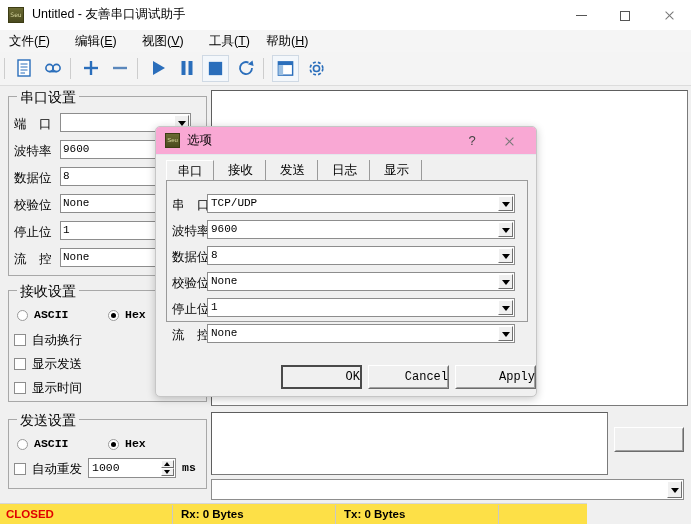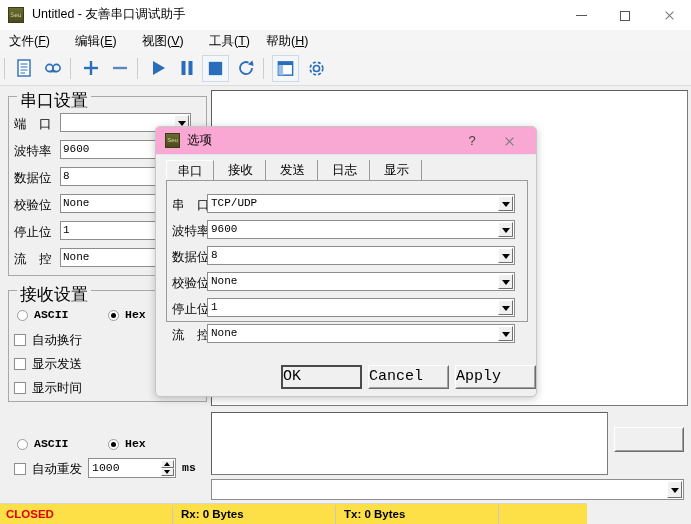--- a/index.html
+++ b/index.html
@@ -37,21 +37,21 @@
   
   .toolbar{position:absolute;left:0;top:52px;width:691px;height:33px;background:#f4f4f4;
     border-bottom:1px solid #dcdcdc;}
   .tsep{position:absolute;top:6px;width:1px;height:21px;background:#cdcdcd;}
   .tbtn{position:absolute;top:3px;width:27px;height:27px;}
   .tbtn.act{background:#f3f7fb;border:1px solid #cfd9e4;box-sizing:border-box;}
   .tbtn svg{display:block;margin:3px auto 0;}
 
   
   .group{position:absolute;border:1px solid #a8a8a8;background:transparent;}
-  .group > .gtitle{position:absolute;top:-8px;left:8px;background:#f0f0f0;padding:0 3px;font-size:17px;}
+  .group > .gtitle{position:absolute;top:-8px;left:8px;background:#f0f0f0;padding:0 3px;font-size:14px;}
   .lbl{position:absolute;font-size:12.5px;white-space:nowrap;}
 
   .tin{position:absolute;background:#fff;border:1px solid #8d8d8d;box-sizing:border-box;
     font-family:"Liberation Mono","DejaVu Sans Mono",monospace;font-size:11px;
     line-height:17px;padding:0 2px;color:#000;overflow:hidden;white-space:nowrap;}
   .combo{position:absolute;background:#fff;border:1px solid #8d8d8d;box-sizing:border-box;}
   .combo .cv{position:absolute;left:3px;top:0;right:18px;line-height:17px;
     font-family:"Liberation Mono","DejaVu Sans Mono",monospace;font-size:11px;overflow:hidden;white-space:nowrap;}
   .combo .arr{position:absolute;right:1px;top:1px;width:15px;bottom:1px;background:#f0f0f0;
     border:1px solid #fff;border-right-color:#707070;border-bottom-color:#707070;box-sizing:border-box;}
@@ -118,22 +118,22 @@
   .tab{position:absolute;top:0;height:21px;line-height:20px;font-size:12.5px;
     text-align:center;box-sizing:border-box;white-space:nowrap;}
   .tab.sel{background:#f0f0f0;border:1px solid #9a9a9a;border-bottom:1px solid #f0f0f0;
     border-top-color:#fff;border-left-color:#fff;}
   .tab.un{border-right:1px solid #9a9a9a;}
 
   .tabpane{position:absolute;left:10px;top:53px;width:362px;height:142px;
     border:1px solid #9a9a9a;border-top-color:#9a9a9a;box-sizing:border-box;background:#f0f0f0;}
   .dbtn{position:absolute;height:24px;background:#f0f0f0;border:1px solid #fff;
     border-right-color:#6d6d6d;border-bottom-color:#6d6d6d;box-sizing:border-box;
-    line-height:22px;text-align:left;
-    font-family:"Liberation Mono","DejaVu Sans Mono",monospace;font-size:15px;}
+    line-height:22px;text-align:right;
+    font-family:"Liberation Mono","DejaVu Sans Mono",monospace;font-size:12px;}
   .dbtn .inner2{position:absolute;left:0;top:0;right:0;bottom:0;
     border:1px solid #f0f0f0;border-right-color:#a0a0a0;border-bottom-color:#a0a0a0;box-sizing:border-box;}
   .dbtn.def{border:2px solid #4a4a4a;line-height:20px;}
 </style>
 </head>
 <body>
 
 <div id="app">
 
   <div class="titlebar">
@@ -260,20 +260,23 @@
   </div>
   <div class="chk" style="left:14px;top:356px">
     <span class="cb"></span>
     <span class="ct">显示发送</span>
   </div>
   <div class="chk" style="left:14px;top:380px">
     <span class="cb"></span>
     <span class="ct">显示时间</span>
   </div>
 
+  <div class="group" style="left:8px;top:419px;width:197px;height:68px">
+    <div class="gtitle">发送设置</div>
+  </div>
   <div class="radio mono" style="left:17px;top:437px">
     <span class="rb"></span>
     <span class="rt">ASCII</span>
   </div>
   <div class="radio mono on" style="left:108px;top:437px">
     <span class="rb"></span>
     <span class="rt">Hex</span>
   </div>
   <div class="chk" style="left:14px;top:461px">
     <span class="cb"></span>

